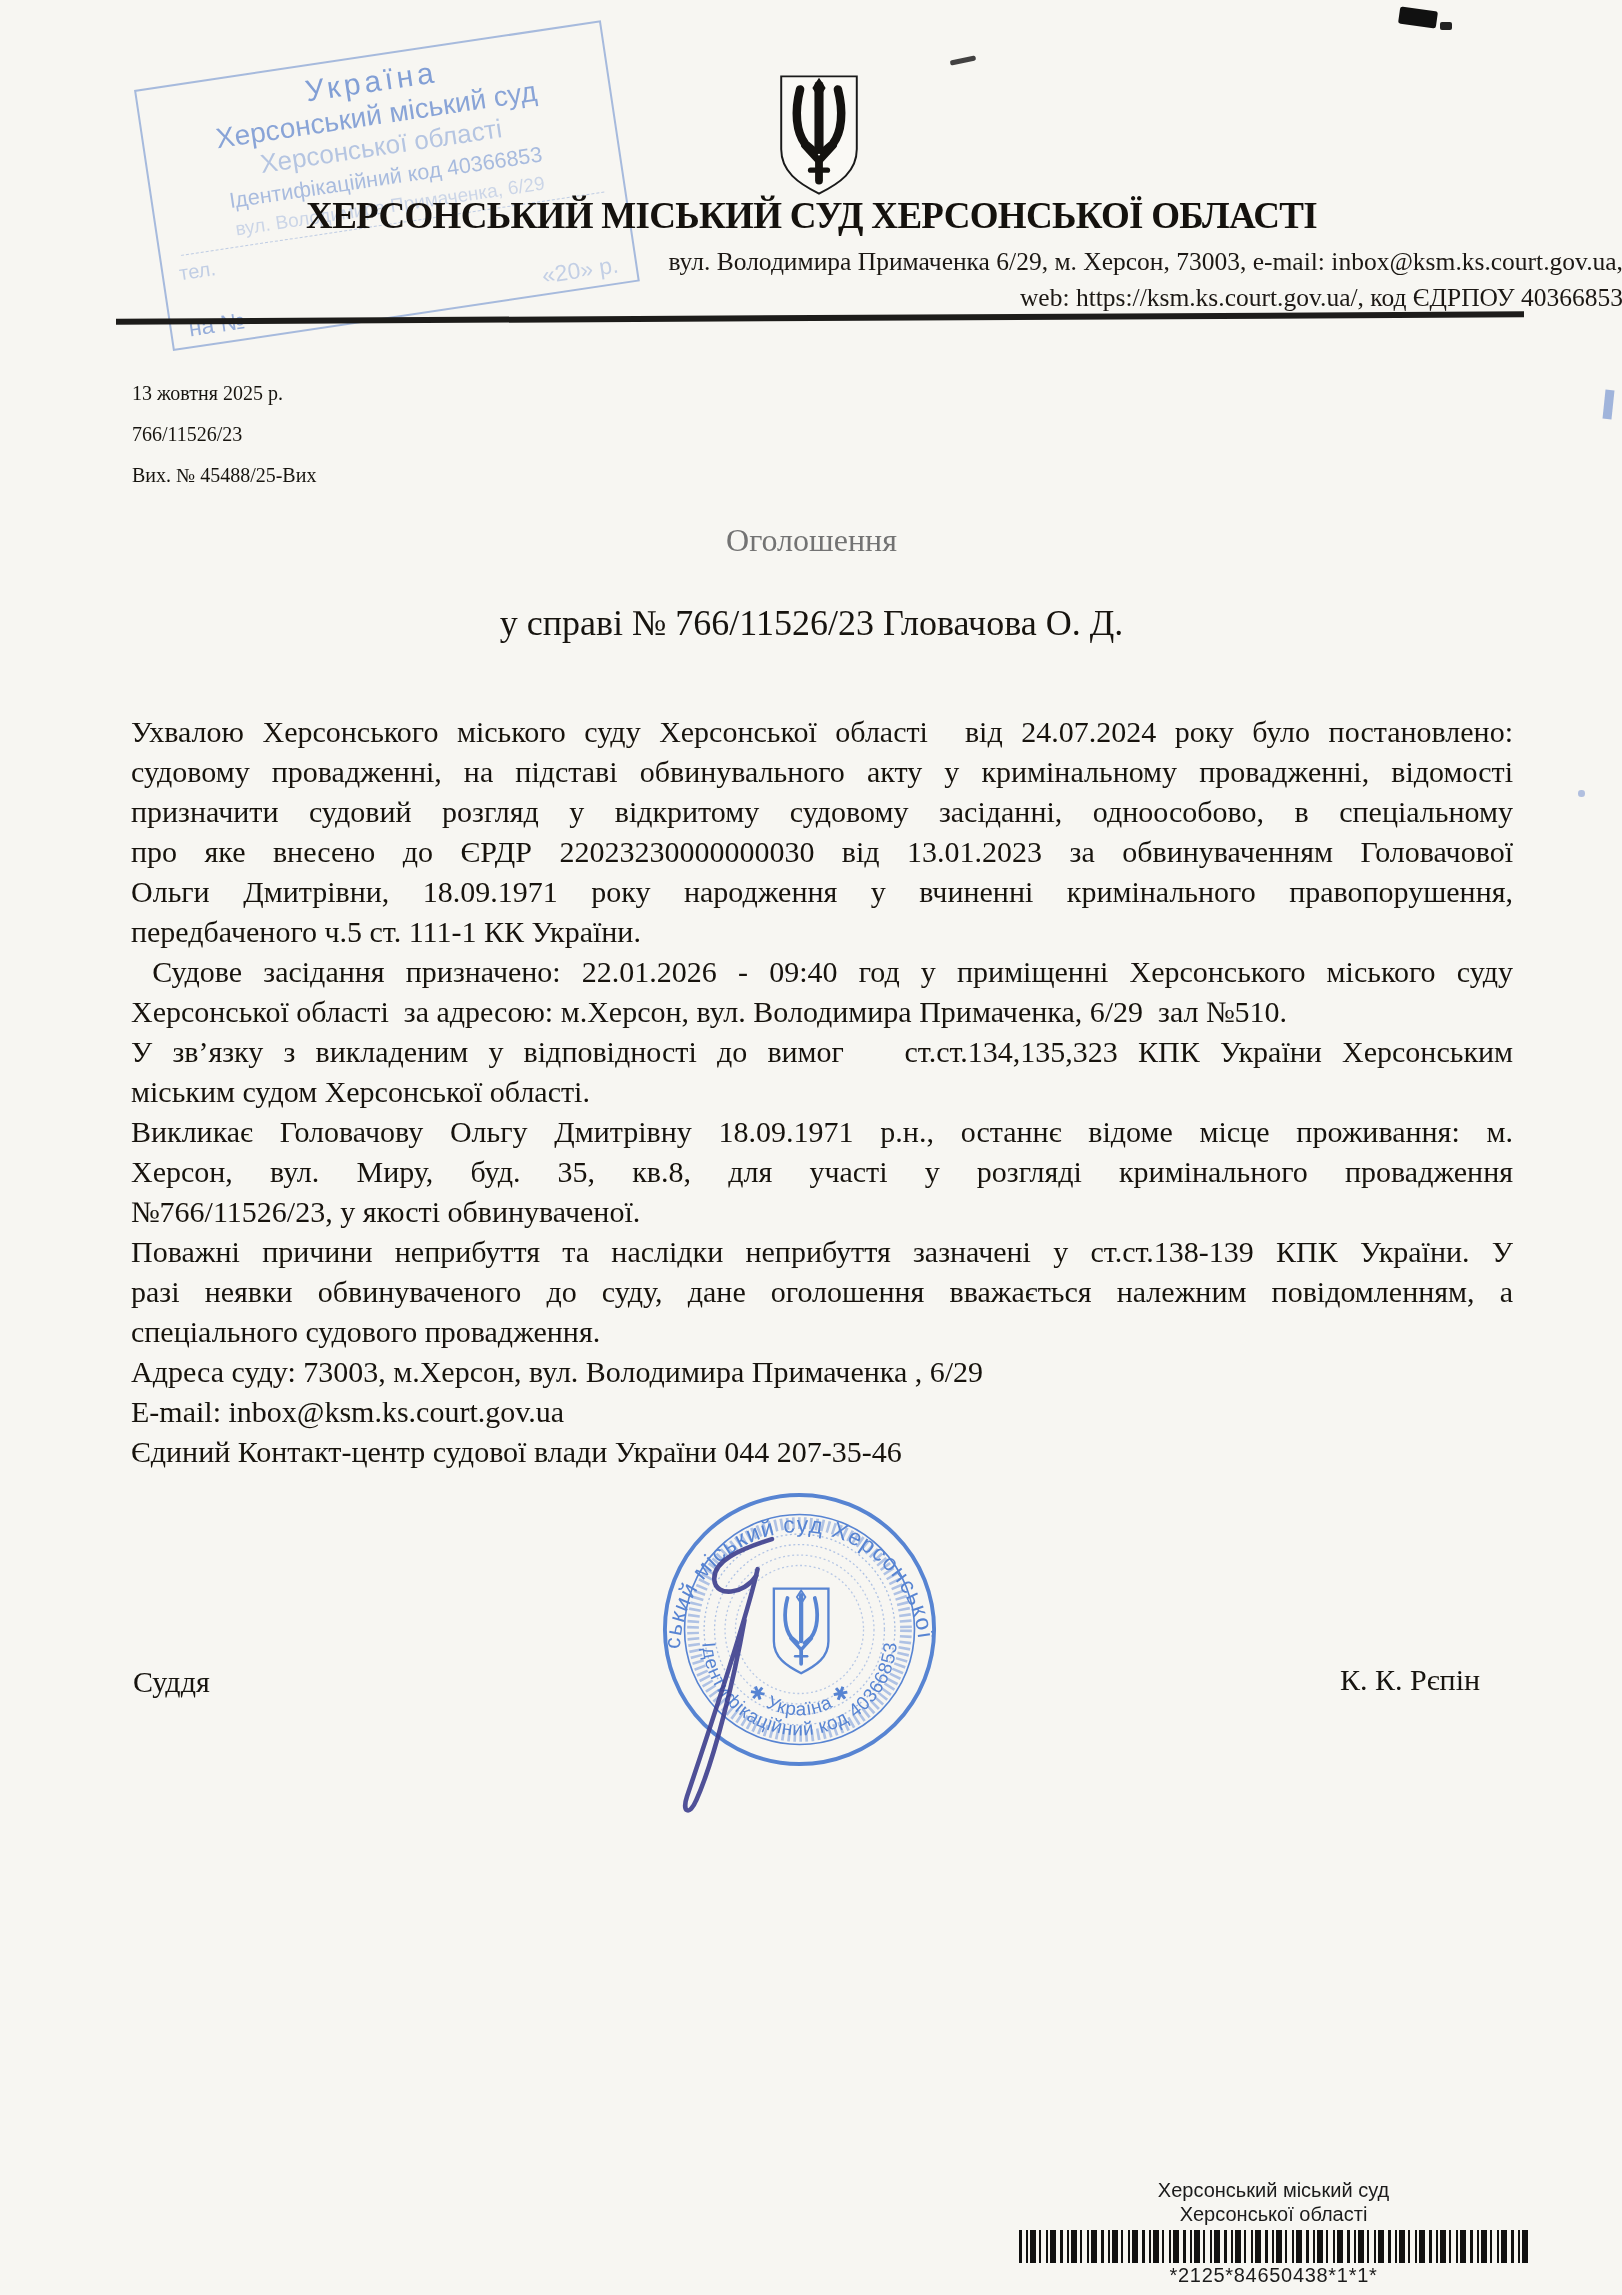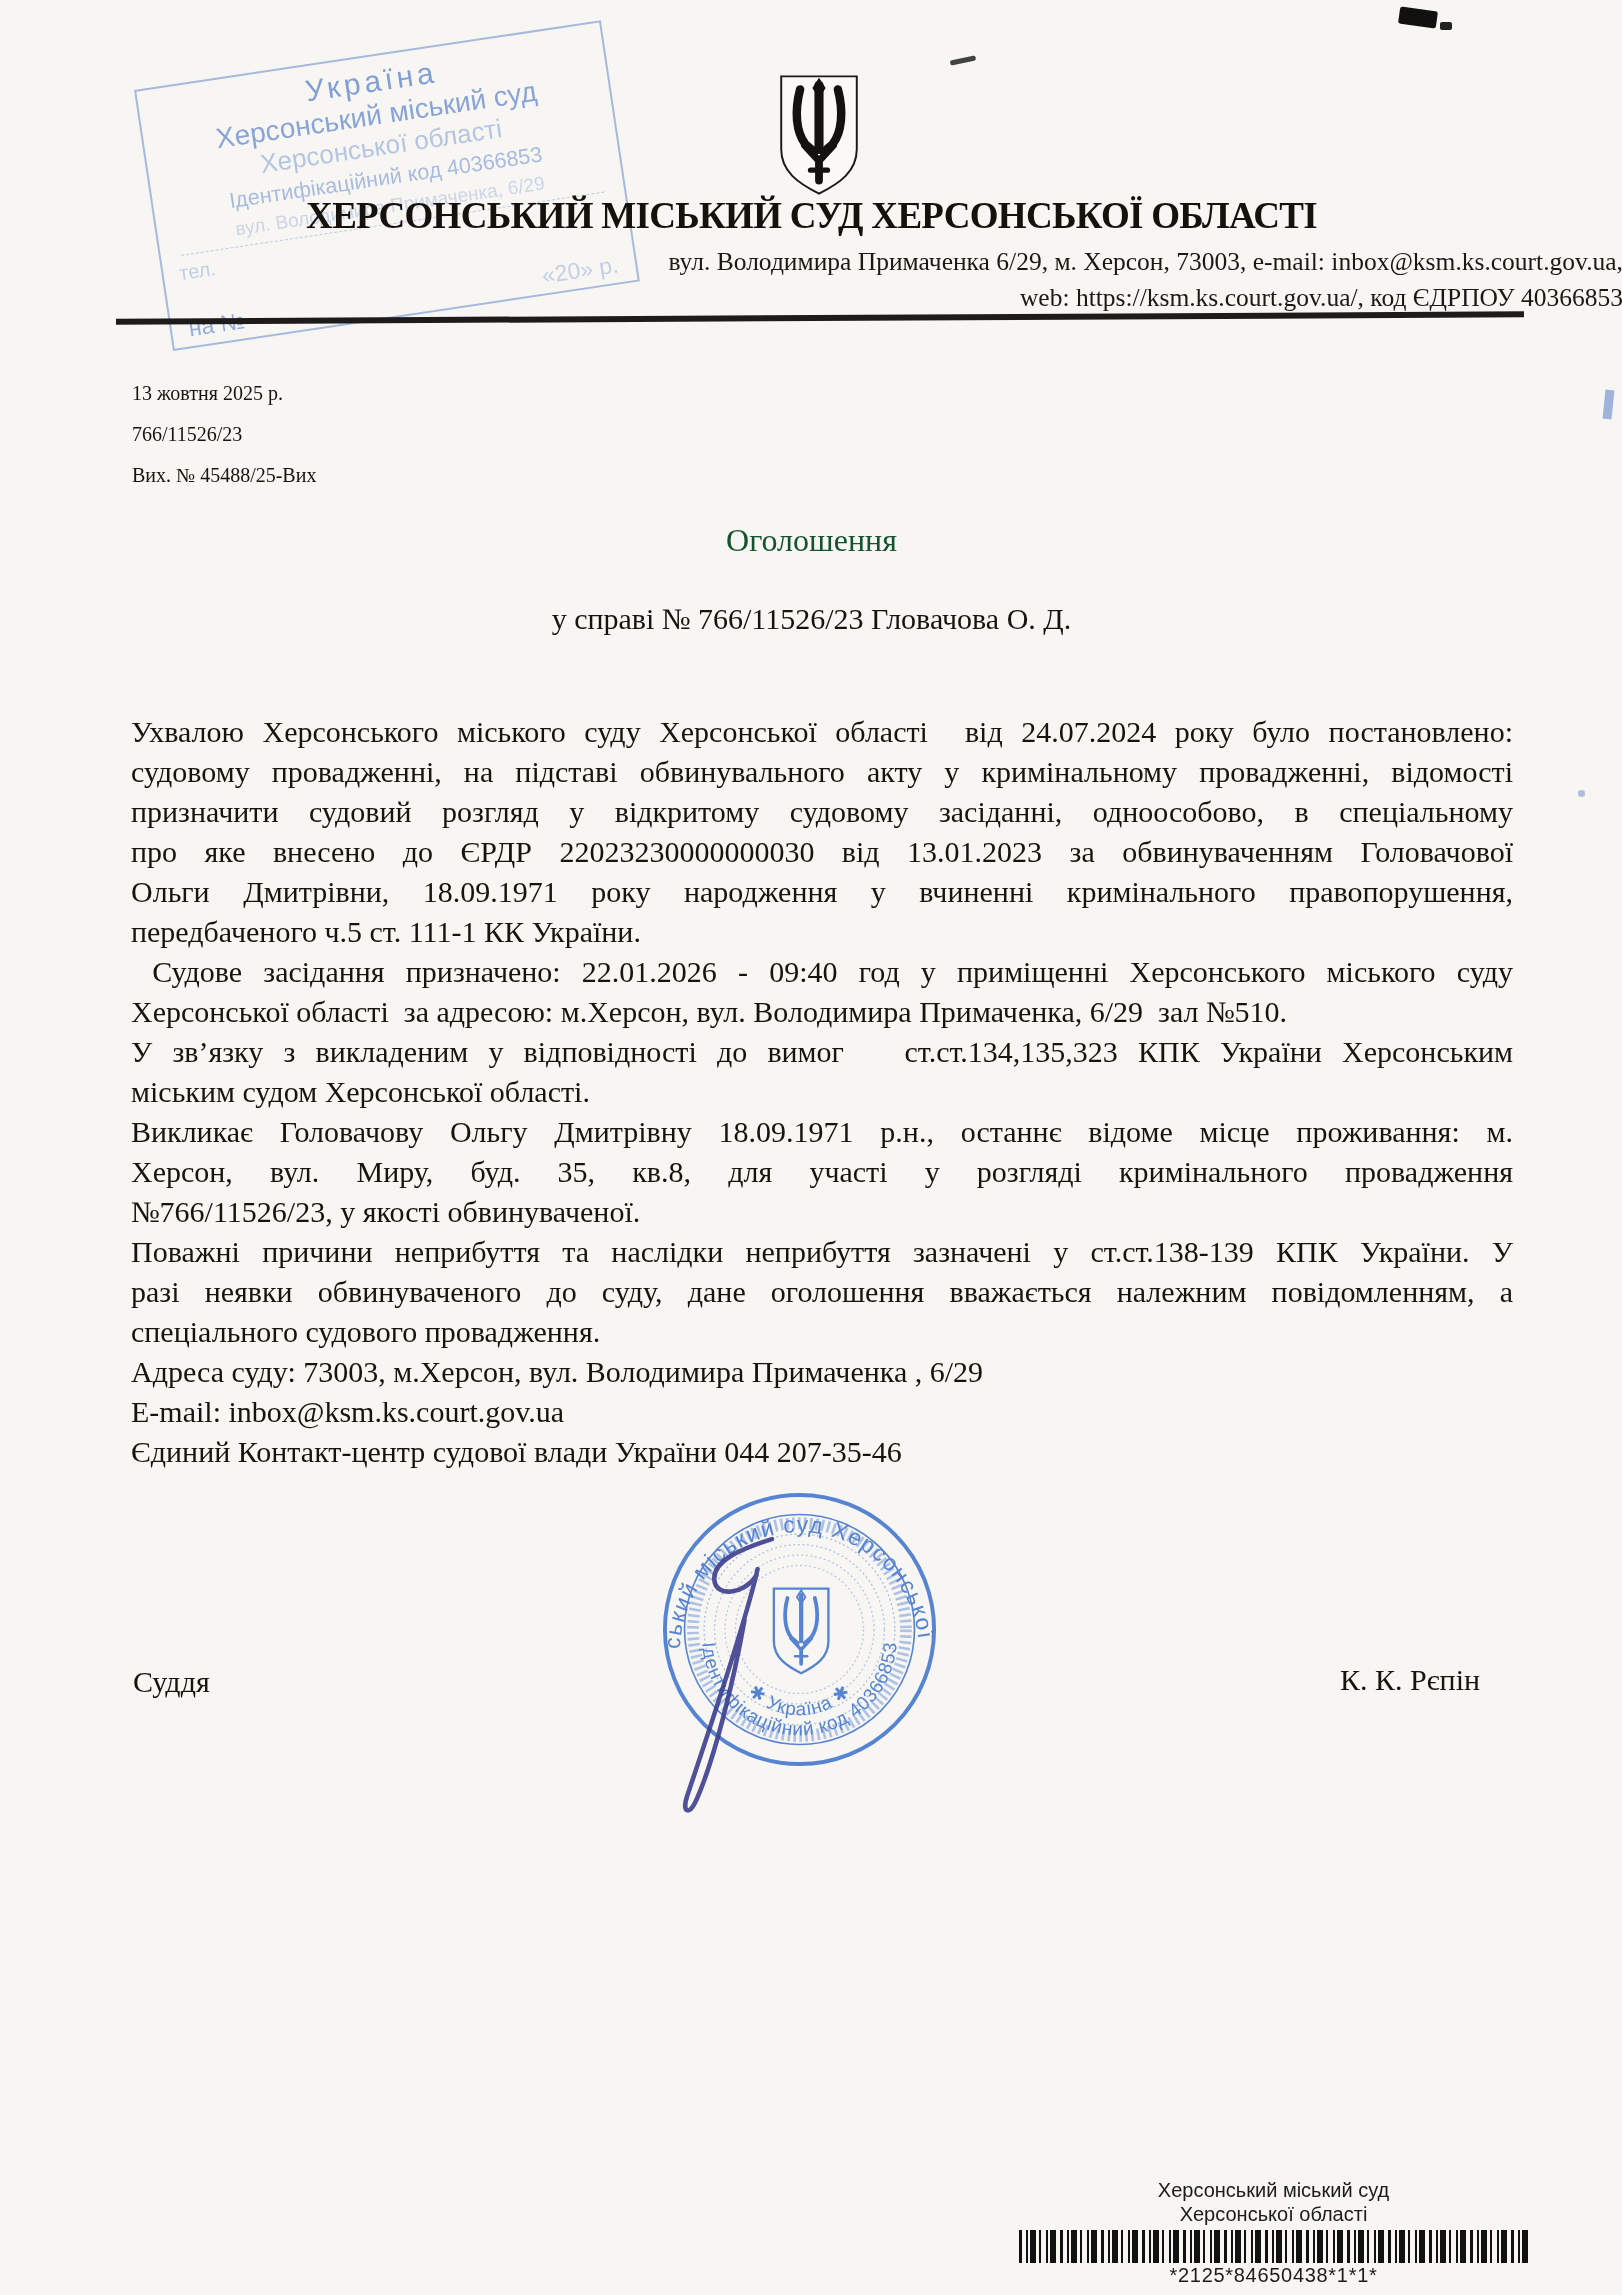--- a/index.html
+++ b/index.html
@@ -44,22 +44,22 @@
   .rs-bottom{
     position:absolute;left:0;bottom:3.9px;width:100%;display:flex;
     justify-content:space-between;padding:0 17px;box-sizing:border-box;
     font-size:23px;
   }
   .rs-bl{opacity:.62;}
   .rs-br{opacity:.33;}
   
   .ref{position:absolute;left:132px;top:373px;font-size:20px;line-height:41px;color:#17140f;}
   
-  .ogl{position:absolute;left:0;top:522px;width:100%;text-align:center;font-size:32px;color:#14532d;}
-  .case-line{position:absolute;left:0;top:602px;width:100%;text-align:center;font-size:30px;color:#17140f;}
+  .ogl{position:absolute;left:0;top:522px;width:100%;text-align:center;font-size:32px;color:#737373;}
+  .case-line{position:absolute;left:0;top:602px;width:100%;text-align:center;font-size:36px;color:#17140f;}
   
   .body-text{
     position:absolute;left:131px;top:712px;width:1382px;
     font-size:30px;line-height:40px;color:#17130d;
   }
   .bline{white-space:pre-wrap;}
   .bline.j{text-align:justify;text-align-last:justify;}
   
   .seal{position:absolute;left:661px;top:1491px;width:277px;height:277px;opacity:.92;}
   .signature{position:absolute;left:628px;top:1492px;width:216px;height:366px;}

